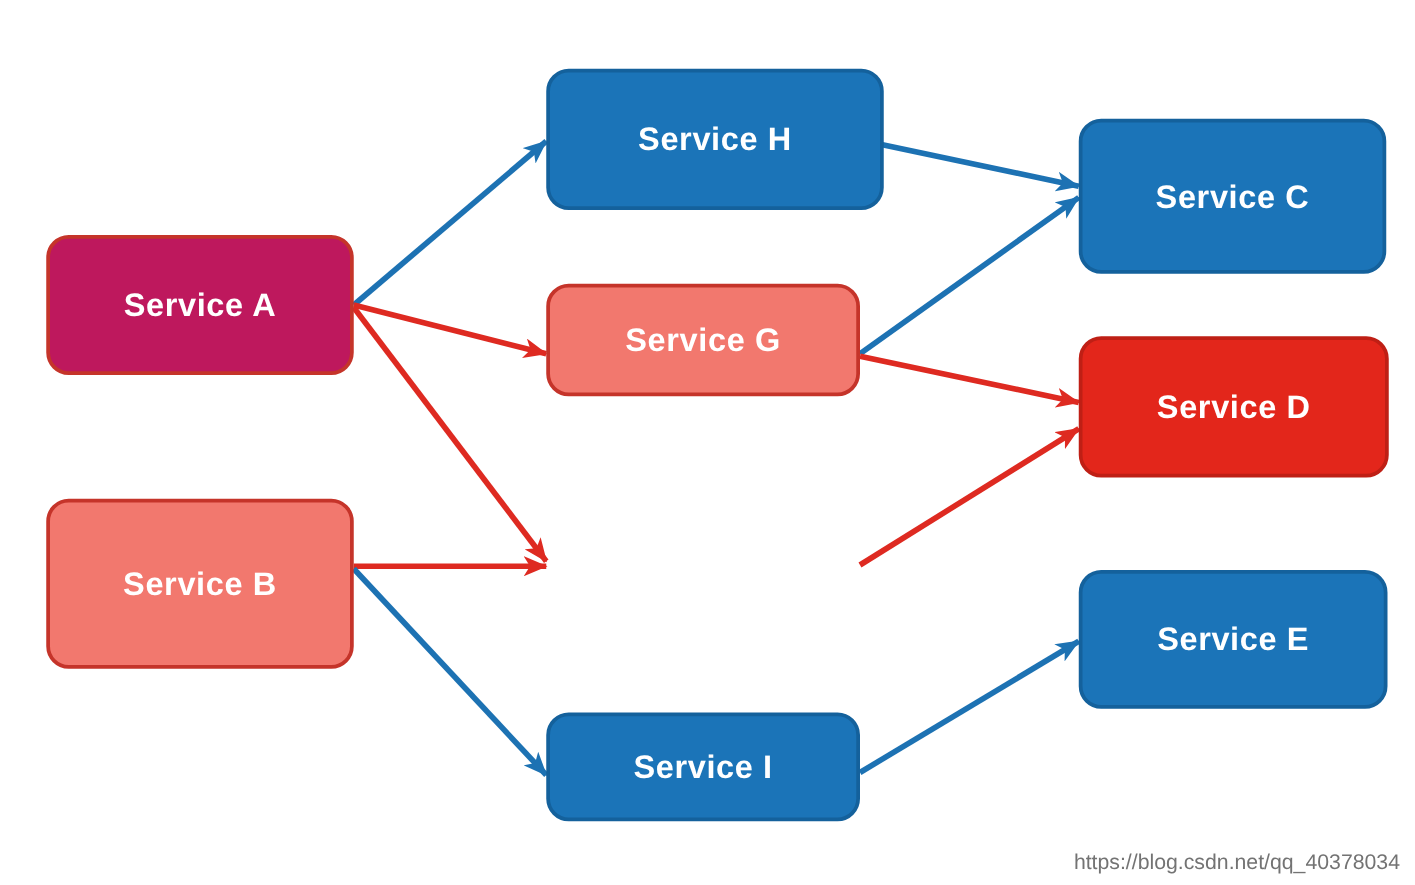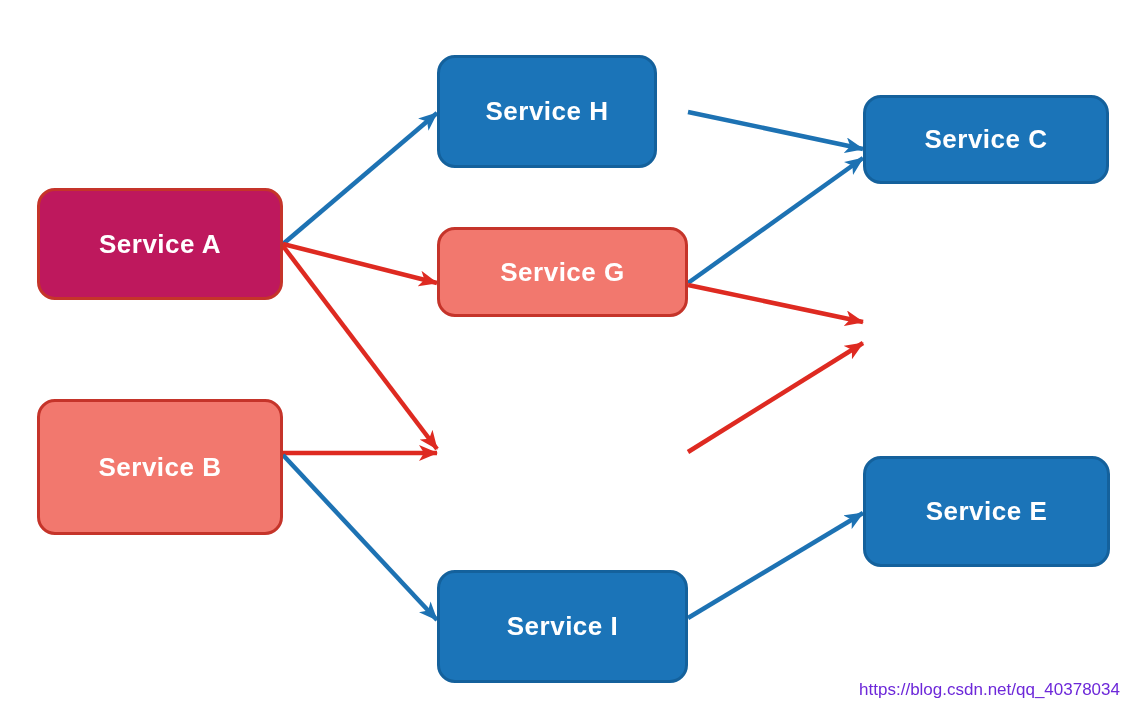--- a/index.html
+++ b/index.html
@@ -35,21 +35,21 @@
     color: #ffffff;
     font-size: 26px;
     font-weight: 600;
     letter-spacing: 0.5px;
   }
   #watermark {
     position: absolute;
     right: 12px;
     bottom: 8px;
     font-size: 17px;
-    color: #6d28d9;
+    color: #737373;
     font-weight: 400;
     user-select: none;
   }
 </style>
 </head>
 <body>
 
 <div id="canvas">
   <svg id="edges" xmlns="http://www.w3.org/2000/svg">
       <defs>
@@ -71,29 +71,32 @@
       <line x1="688" y1="452" x2="863" y2="343" stroke="#DE2A21" stroke-width="4.5" marker-end="url(#arrow-red)"></line>
       <line x1="688" y1="618" x2="863" y2="513" stroke="#1D72B3" stroke-width="4.5" marker-end="url(#arrow-blue)"></line>
     </svg>
 
   <div class="node" style="left: 37px; top: 188px; width: 246px; height: 112px; background: #be185d; border-color: rgb(197, 52, 42);">
       <span>Service A</span>
     </div>
     <div class="node" style="left: 37px; top: 399px; width: 246px; height: 136px; background: rgb(242, 120, 110); border-color: rgb(197, 52, 42);">
       <span>Service B</span>
     </div>
-    <div class="node" style="left: 437px; top: 55px; width: 220px; height: 113px; background: rgb(27, 116, 184); border-color: rgb(20, 97, 156);">
+    <div class="node" style="left: 437px; top: 55px; width: 270px; height: 113px; background: rgb(27, 116, 184); border-color: rgb(20, 97, 156);">
       <span>Service H</span>
     </div>
     <div class="node" style="left: 437px; top: 227px; width: 251px; height: 90px; background: rgb(242, 120, 110); border-color: rgb(197, 52, 42);">
       <span>Service G</span>
     </div>
-    <div class="node" style="left: 437px; top: 570px; width: 251px; height: 113px; background: rgb(27, 116, 184); border-color: rgb(20, 97, 156);">
+    <div class="node" style="left: 437px; top: 570px; width: 251px; height: 87px; background: rgb(27, 116, 184); border-color: rgb(20, 97, 156);">
       <span>Service I</span>
     </div>
-    <div class="node" style="left: 863px; top: 95px; width: 246px; height: 89px; background: rgb(27, 116, 184); border-color: rgb(20, 97, 156);">
+    <div class="node" style="left: 863px; top: 95px; width: 246px; height: 124px; background: rgb(27, 116, 184); border-color: rgb(20, 97, 156);">
       <span>Service C</span>
+    </div>
+    <div class="node" style="left: 863px; top: 269px; width: 248px; height: 113px; background: rgb(227, 38, 27); border-color: rgb(191, 31, 21);">
+      <span>Service D</span>
     </div>
     <div class="node" style="left: 863px; top: 456px; width: 247px; height: 111px; background: rgb(27, 116, 184); border-color: rgb(20, 97, 156);">
       <span>Service E</span>
     </div>
     <div id="watermark">https://blog.csdn.net/qq_40378034</div>
 </div>
 
 </body></html>

